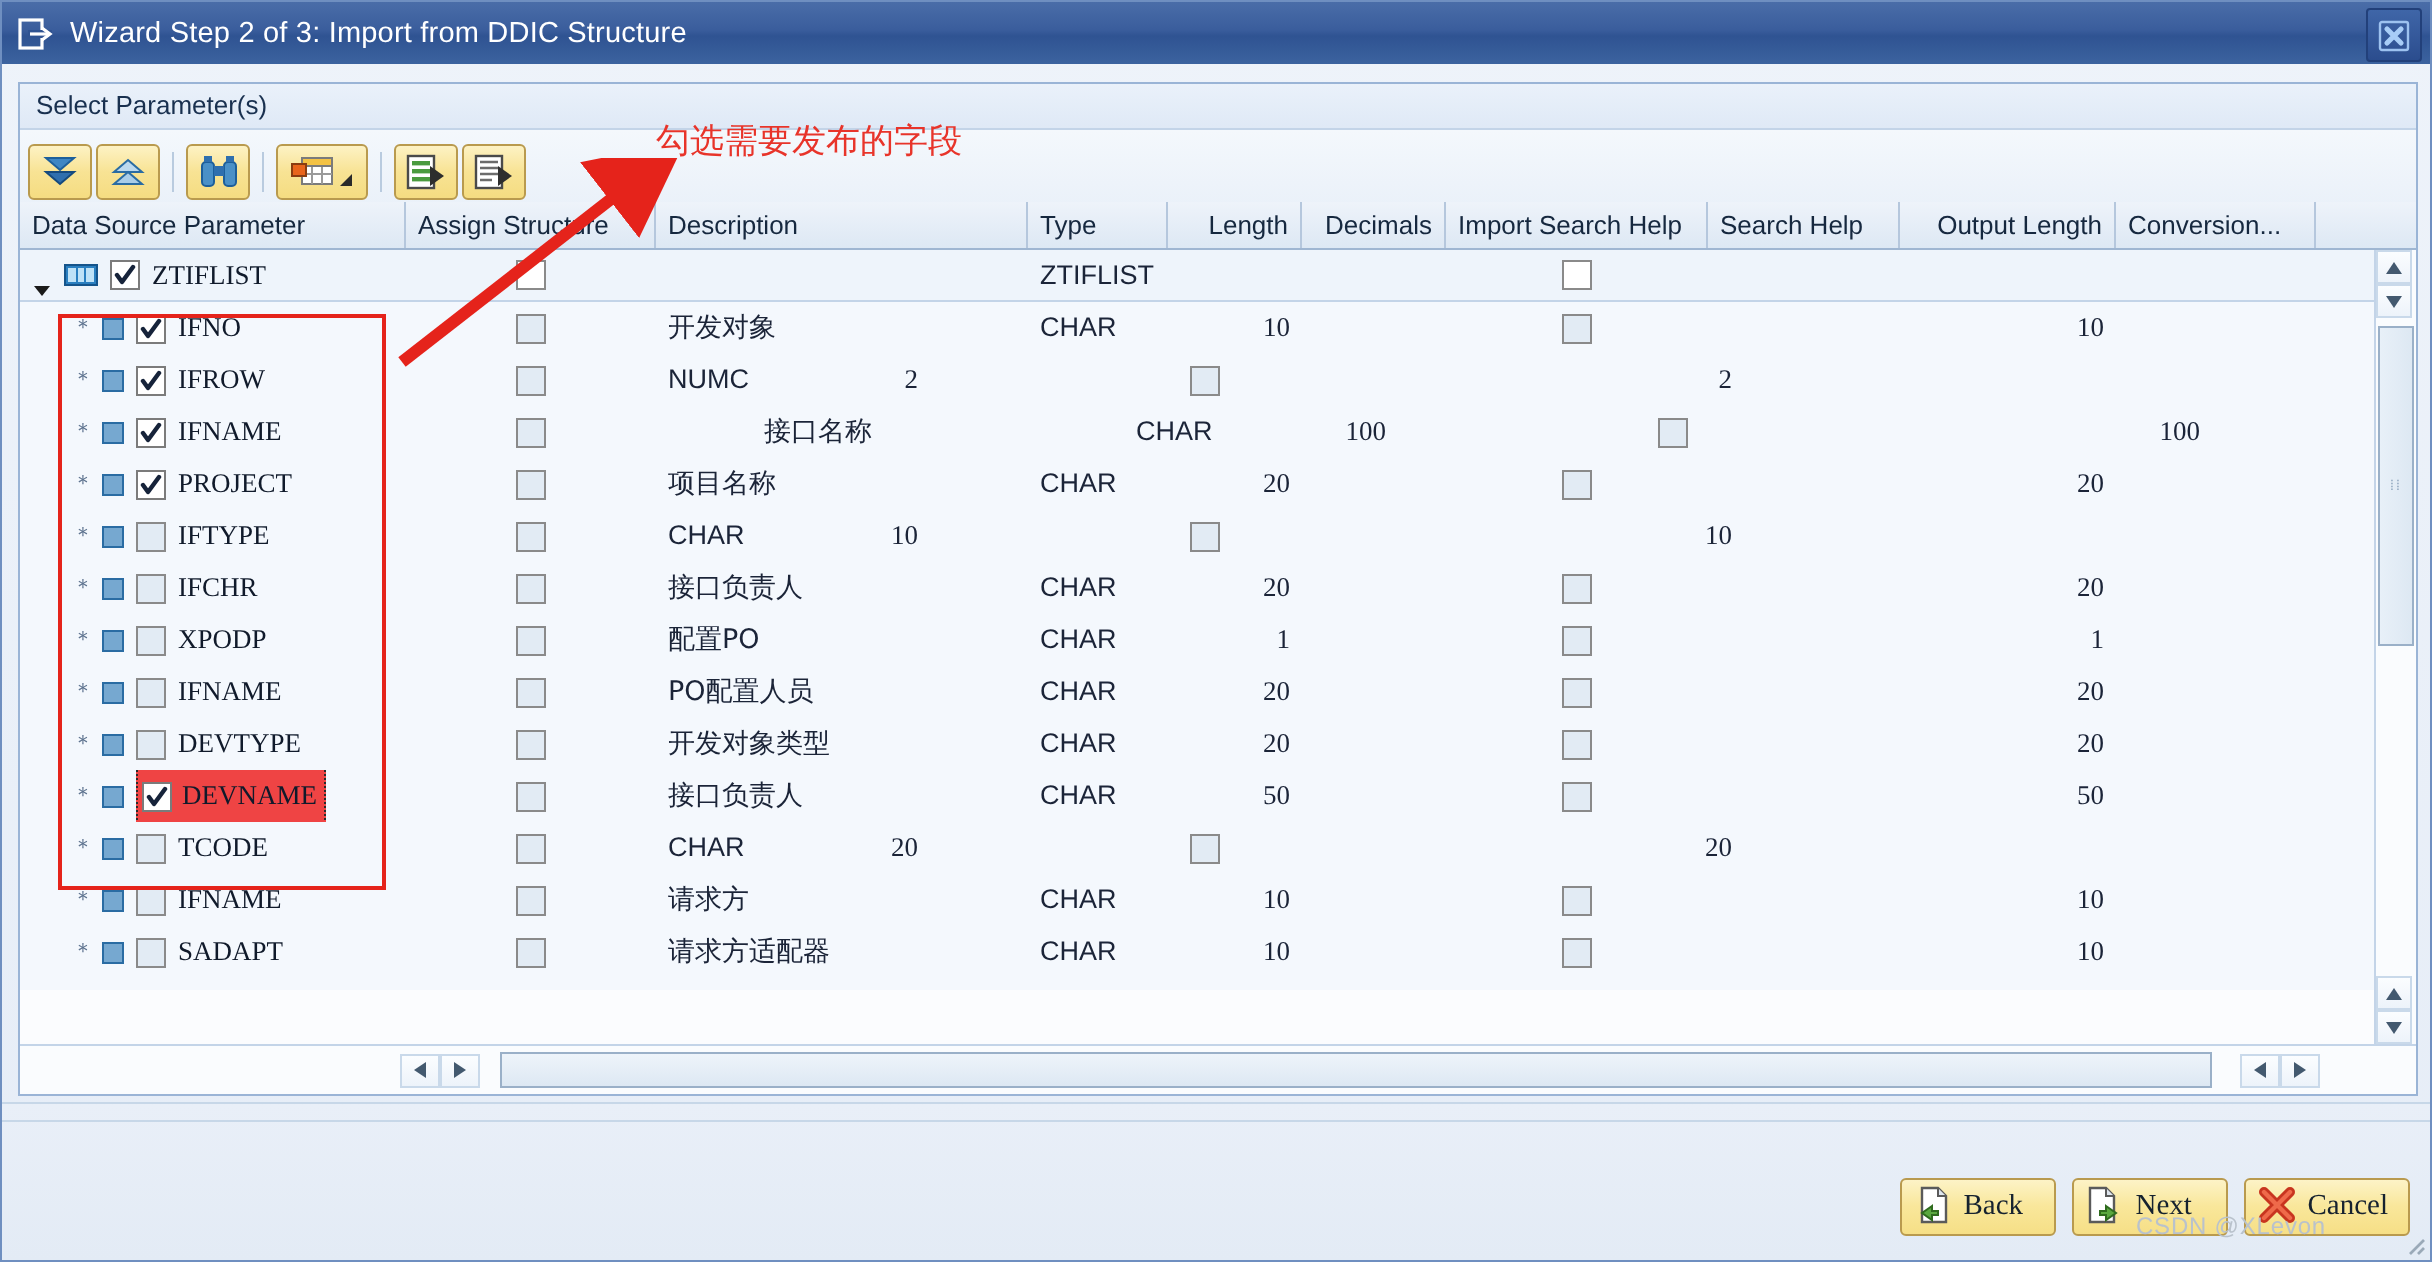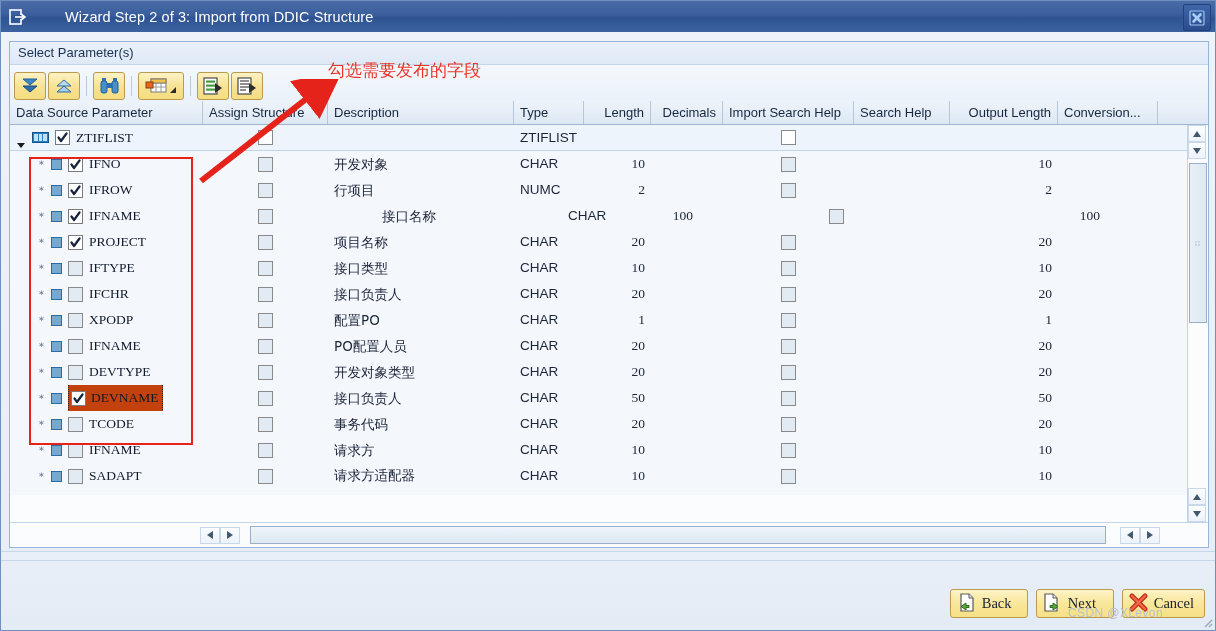--- a/index.html
+++ b/index.html
@@ -11,21 +11,21 @@
   }
   .window{position:relative;width:1216px;height:631px;box-sizing:border-box;
     background:linear-gradient(180deg,#eef3fa 0%,#e6edf7 100%);
     border:1px solid #6f8fc0;overflow:hidden;}
 
   
   .titlebar{position:relative;height:31px;
     background:linear-gradient(180deg,#4a6da8 0%,#3a5d9c 45%,#2f5392 55%,#3c639f 100%);
     display:flex;align-items:center;padding:0 2px 0 8px;}
   .title-icon{width:18px;height:16px;position:relative;margin-right:8px;flex:0 0 auto;}
-  .title-text{color:#fff;font-size:14.5px;letter-spacing:.1px;white-space:nowrap;margin-left:30px;}
+  .title-text{color:#fff;font-size:14.5px;letter-spacing:.1px;white-space:nowrap;}
   .close-btn{position:absolute;right:4px;top:3px;width:26px;height:25px;
     background:linear-gradient(180deg,#3f66a8 0%,#2b4d8e 100%);
     border:1px solid #20graphic;border:1px solid #22407a;border-radius:2px;
     display:flex;align-items:center;justify-content:center;cursor:pointer;}
   .close-btn svg{display:block;}
 
   
   .panel{position:absolute;left:8px;top:40px;width:1200px;height:507px;
     background:#fbfcfe;border:1px solid #9ab4d6;box-sizing:border-box;}
   .panel-header{height:22px;line-height:22px;padding-left:8px;font-size:13px;
@@ -81,21 +81,21 @@
   .nodeicon i{display:block;flex:1;height:100%;background:#bfe2f7;}
   .leafdot{width:9px;height:9px;flex:0 0 auto;color:#5f7490;font-size:11px;
     line-height:9px;text-align:center;}
   .leafsq{width:11px;height:11px;background:#76a8d0;border:1.5px solid #2a6ca3;
     box-sizing:border-box;flex:0 0 auto;}
   .nodelabel{font-family:"Liberation Serif","DejaVu Serif",serif;font-size:13.5px;color:#101a2b;}
   .indent{width:14px;flex:0 0 auto;}
 
   .row.selected .nodelabel{background:transparent;}
   .sel-box{display:inline-flex;align-items:center;gap:5px;
-    background:#c2410c;border:1px dotted #2b2b2b;padding:0 3px 0 2px;}
+    background:#ef4444;border:1px dotted #2b2b2b;padding:0 3px 0 2px;}
 
   
   .redbox{position:absolute;border:2px solid #e5231b;pointer-events:none;}
 
   
   .vscroll{position:absolute;right:0;top:24px;width:20px;bottom:24px;
     background:#fafcfe;border-left:1px solid #c3d4e8;}
   .sarrow{width:18px;height:17px;box-sizing:border-box;
     background:linear-gradient(180deg,#fbfdff 0%,#edf3fa 100%);
     border:1px solid #c9d9ea;display:flex;align-items:center;justify-content:center;cursor:pointer;}
@@ -295,21 +295,20 @@
               <span class="cbx tree">
                 <svg width="11" height="11" viewBox="0 0 11 11">
                   <path d="M1.5 5.5 L4 9 L9.5 1.5" fill="none" stroke="#16233a" stroke-width="2.2" stroke-linecap="round" stroke-linejoin="round"></path>
                 </svg>
               </span>
               <span class="nodelabel">IFROW</span>
             </div>
             <div class="cell ctr" style="width: 125px;">
               <span class="cbx"></span>
             </div>
-            <div class="cell cjk" style="width: 186px;">行项目</div>
             <div class="cell sans" style="width: 70px;">NUMC</div>
             <div class="cell r" style="width: 67px;">2</div>
             <div class="cell r" style="width: 72px;"></div>
             <div class="cell ctr" style="width: 131px;">
               <span class="cbx"></span>
             </div>
             <div class="cell" style="width: 96px;"></div>
             <div class="cell r" style="width: 108px;">2</div>
             <div class="cell" style="width: 100px;"></div>
           </div>
@@ -369,21 +368,20 @@
             <div class="cell lft" style="width: 193px;">
               <span class="indent"></span>
               <span class="leafdot">＊</span>
               <span class="leafsq"></span>
               <span class="cbx"></span>
               <span class="nodelabel">IFTYPE</span>
             </div>
             <div class="cell ctr" style="width: 125px;">
               <span class="cbx"></span>
             </div>
-            <div class="cell cjk" style="width: 186px;">接口类型</div>
             <div class="cell sans" style="width: 70px;">CHAR</div>
             <div class="cell r" style="width: 67px;">10</div>
             <div class="cell r" style="width: 72px;"></div>
             <div class="cell ctr" style="width: 131px;">
               <span class="cbx"></span>
             </div>
             <div class="cell" style="width: 96px;"></div>
             <div class="cell r" style="width: 108px;">10</div>
             <div class="cell" style="width: 100px;"></div>
           </div>
@@ -507,21 +505,20 @@
             <div class="cell lft" style="width: 193px;">
               <span class="indent"></span>
               <span class="leafdot">＊</span>
               <span class="leafsq"></span>
               <span class="cbx"></span>
               <span class="nodelabel">TCODE</span>
             </div>
             <div class="cell ctr" style="width: 125px;">
               <span class="cbx"></span>
             </div>
-            <div class="cell cjk" style="width: 186px;">事务代码</div>
             <div class="cell sans" style="width: 70px;">CHAR</div>
             <div class="cell r" style="width: 67px;">20</div>
             <div class="cell r" style="width: 72px;"></div>
             <div class="cell ctr" style="width: 131px;">
               <span class="cbx"></span>
             </div>
             <div class="cell" style="width: 96px;"></div>
             <div class="cell r" style="width: 108px;">20</div>
             <div class="cell" style="width: 100px;"></div>
           </div>

